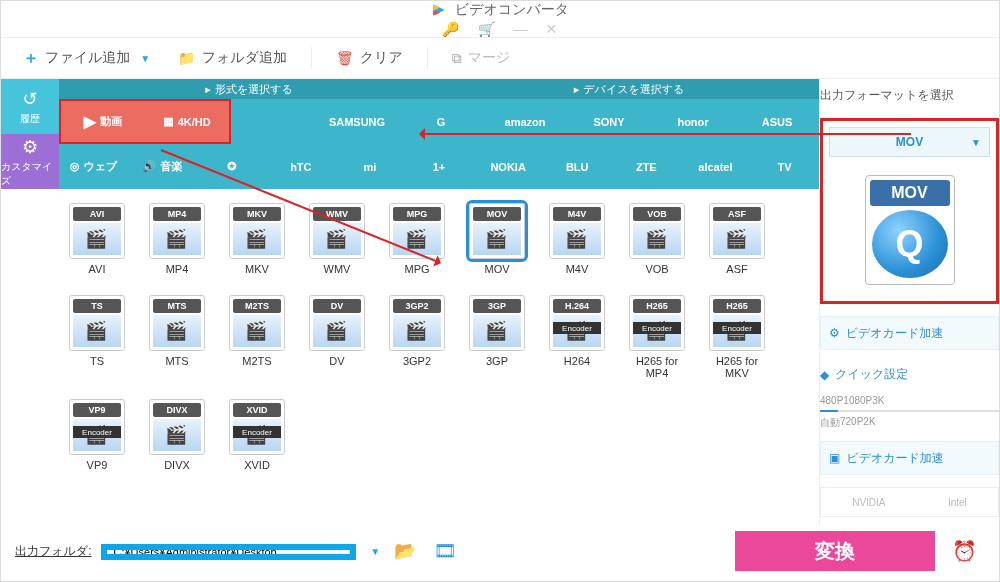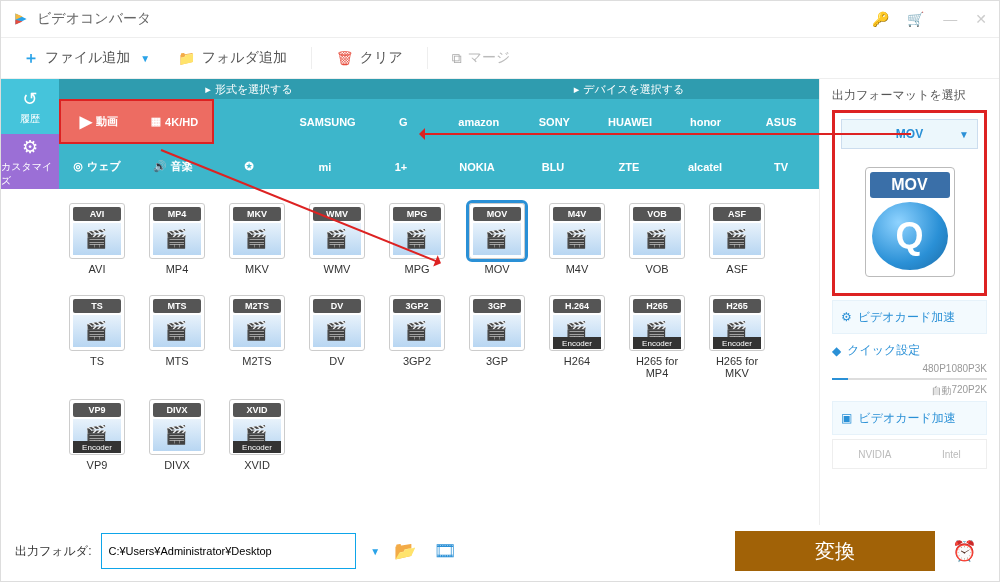--- a/index.html
+++ b/index.html
@@ -1,18 +1,18 @@
 <!DOCTYPE html>
 <html><head>
 <meta charset="utf-8">
 <style>
   * { box-sizing: border-box; margin: 0; padding: 0; font-family: "Segoe UI", Meiryo, sans-serif; }
   body { background: #f5f5f5; width: 1000px; height: 582px; overflow: hidden; position: relative; }
   .window { background: #fff; width: 100%; height: 100%; border: 1px solid #ddd; box-shadow: 0 2px 8px rgba(0,0,0,.1); position: relative; }
-  .titlebar { height: 36px; display: flex; align-items: center; padding: 0 12px; justify-content: space-between; }
+  .titlebar { height: 36px; display: flex; align-items: center; padding: 0 12px; justify-content: space-between; flex-direction: column; }
   .titlebar-left { display: flex; align-items: center; gap: 8px; }
   .logo-tri { width: 16px; height: 16px; }
   .title-text { color: #666; font-size: 14px; }
   .titlebar-right { display: flex; align-items: center; gap: 18px; }
   .titlebar-right .ico { color: #ccc; font-size: 14px; cursor: pointer; }
   .toolbar { height: 42px; display: flex; align-items: center; padding: 0 12px; border-top: 1px solid #eee; border-bottom: 1px solid #eee; gap: 8px; }
   .tb-item { display: flex; align-items: center; gap: 6px; padding: 4px 10px; cursor: pointer; font-size: 14px; color: #555; }
   .tb-plus { color: #2aa3e8; font-weight: bold; font-size: 16px; }
   .tb-drop { color: #2aa3e8; font-size: 10px; margin-left: 4px; }
   .tb-folder { color: #2aa3e8; }
@@ -33,48 +33,48 @@
   .brand-row { height: 45px; display: flex; background: #3db6cb; color: #fff; }
   .brand-row .cell { flex: 1; display: flex; align-items: center; justify-content: center; font-size: 11px; gap: 4px; font-weight: 600; }
   .row1 .cell:nth-child(1), .row1 .cell:nth-child(2) { background: #ed6c62; border: 2px solid #d22; }
   .row1 .cell:nth-child(1) { border-right: none; }
   .row1 .cell:nth-child(2) { border-left: none; }
   .grid { padding: 14px 10px; display: flex; flex-wrap: wrap; gap: 20px 24px; align-content: flex-start; overflow: auto; }
   .fmt { width: 56px; display: flex; flex-direction: column; align-items: center; gap: 4px; cursor: pointer; }
   .fmt .thumb { width: 56px; height: 56px; border: 1px solid #ccc; border-radius: 3px; background: #fff; position: relative; overflow: hidden; }
   .fmt .thumb .band { position: absolute; top: 3px; left: 3px; right: 3px; height: 14px; background: #555; color: #fff; font-size: 9px; font-weight: 700; display: flex; align-items: center; justify-content: center; border-radius: 2px; }
   .fmt .thumb .body { position: absolute; top: 19px; bottom: 3px; left: 3px; right: 3px; background: linear-gradient(#e8f2fb,#b8d6f2); display: flex; align-items: center; justify-content: center; font-size: 18px; }
-  .fmt .thumb .enc { position: absolute; bottom: 1px; left: 3px; right: 3px; height: 12px; background: #333; color: #fff; font-size: 8px; display: flex; align-items: center; justify-content: center; }
+  .fmt .thumb .enc { position: absolute; bottom: 16px; left: 3px; right: 3px; height: 12px; background: #333; color: #fff; font-size: 8px; display: flex; align-items: center; justify-content: center; }
   .fmt .lbl { font-size: 11px; color: #333; text-align: center; }
   .fmt.sel .thumb { outline: 3px solid #2a90d6; }
 
-  .rightpane { width: 180px; border-left: 1px solid #eee; padding: 8px 12px; display: flex; flex-direction: column; gap: 4px; font-size: 12px; position: relative; }
+  .rightpane { width: 180px; border-left: 1px solid #eee; padding: 8px 0; display: flex; flex-direction: column; gap: 12px; font-size: 12px; position: relative; }
   .rp-title { color: #555; font-size: 12px; margin-bottom: 2px; }
   .rp-box { border: 3px solid #d22; padding: 6px; background: #fff; }
   .rp-select { width: 100%; height: 30px; border: 1px solid #cde; background: #ecf7fc; color: #2a90d6; font-weight: 700; display: flex; align-items: center; justify-content: center; position: relative; cursor: pointer; }
   .rp-select::after { content: "▼"; position: absolute; right: 8px; color: #2a90d6; font-size: 10px; }
   .rp-preview { margin-top: 8px; height: 130px; display: flex; align-items: center; justify-content: center; }
   .rp-preview .big { width: 90px; height: 110px; border: 1px solid #bbb; border-radius: 4px; position: relative; background: #fff; }
   .rp-preview .big .band { position: absolute; top: 4px; left: 4px; right: 4px; height: 26px; background: #3a6fa8; color: #fff; font-weight: 800; font-size: 16px; display: flex; align-items: center; justify-content: center; border-radius: 3px; }
   .rp-preview .big .q { position: absolute; top: 34px; bottom: 6px; left: 6px; right: 6px; background: radial-gradient(circle at 35% 30%, #8fd3ff, #2a90d6 60%, #1b6aa5); border-radius: 50%; display: flex; align-items: center; justify-content: center; color: #fff; font-size: 36px; font-weight: 800; }
   .rp-row { height: 34px; border: 1px solid #e6f2fa; background: #f3fafe; display: flex; align-items: center; gap: 6px; padding: 0 8px; color: #2a90d6; cursor: pointer; }
   .rp-quick-title { display: flex; align-items: center; gap: 6px; color: #2a90d6; margin-top: 4px; }
   .rp-slider { position: relative; height: 34px; }
-  .rp-slider .ticks { display: flex; justify-content: flex-end; font-size: 10px; color: #999; }
+  .rp-slider .ticks { display: flex; justify-content: flex-start; font-size: 10px; color: #999; }
   .rp-slider .bar { height: 2px; background: #ddd; margin: 4px 0; position: relative; }
   .rp-slider .bar::before { content: ""; position: absolute; left: 0; width: 10%; height: 2px; background: #2a90d6; }
   .rp-gpu { height: 30px; display: flex; align-items: center; justify-content: space-around; border: 1px solid #eee; color: #bbb; font-size: 10px; }
 
   .footer { position: absolute; bottom: 10px; left: 14px; right: 14px; height: 40px; display: flex; align-items: center; gap: 10px; }
-  .ft-label { font-size: 12px; color: #333; }
+  .ft-label { font-size: 12px; color: #333; text-decoration: underline; }
   .ft-path { flex: 1; max-width: 440px; }
-  .ft-path input { width: 100%; height: 36px; border: 1px solid #0ea5e9; padding: 0 6px; font-size: 11px; }
+  .ft-path input { width: 100%; height: 16px; border: 6px solid #0ea5e9; padding: 0 6px; font-size: 11px; }
   .ft-ico { color: #2a90d6; cursor: pointer; font-size: 18px; width: 30px; display: flex; justify-content: center; }
   .ft-spacer { flex: 1; }
-  .convert-btn { width: 200px; height: 40px; background: #a16207; color: #fff; font-size: 20px; font-weight: 400; display: flex; align-items: center; justify-content: center; cursor: pointer; }
+  .convert-btn { width: 200px; height: 40px; background: #ec4899; color: #fff; font-size: 20px; font-weight: 700; display: flex; align-items: center; justify-content: center; cursor: pointer; }
   .alarm { width: 40px; height: 40px; display: flex; align-items: center; justify-content: center; color: #2aa3e8; font-size: 20px; cursor: pointer; }
 
   
   .arrow1 { position: absolute; top: 132px; left: 420px; width: 490px; height: 2px; background: #d22; z-index: 50; }
   .arrow1::before { content: ""; position: absolute; left: -8px; top: -5px; border: 6px solid transparent; border-right-color: #d22; }
   .arrow2 { position: absolute; top: 148px; left: 160px; width: 300px; height: 2px; background: #d22; transform: rotate(22deg); transform-origin: left; z-index: 50; }
   .arrow2::after { content: ""; position: absolute; right: -8px; top: -5px; border: 6px solid transparent; border-left-color: #d22; }
 </style>
 </head>
 <body>
@@ -144,34 +144,34 @@
           </div>
         <div class="cell">
             <span>▦</span>
             <span>4K/HD</span>
           </div>
         <div class="cell"></div>
         <div class="cell">SAMSUNG</div>
         <div class="cell">G</div>
         <div class="cell">amazon</div>
         <div class="cell">SONY</div>
-        <div class="cell">HUAWEI</div>
         <div class="cell">honor</div>
         <div class="cell">ASUS</div>
       </div>
       <div class="brand-row row2">
         <div class="cell">
             <span>◎</span>
             <span>ウェブ</span>
           </div>
         <div class="cell">
             <span>🔊</span>
             <span>音楽</span>
           </div>
         <div class="cell">✪</div>
+        <div class="cell">hTC</div>
         <div class="cell">mi</div>
         <div class="cell">1+</div>
         <div class="cell">NOKIA</div>
         <div class="cell">BLU</div>
         <div class="cell">ZTE</div>
         <div class="cell">alcatel</div>
         <div class="cell">TV</div>
       </div>
 
       <div class="grid" id="fmt-grid">

